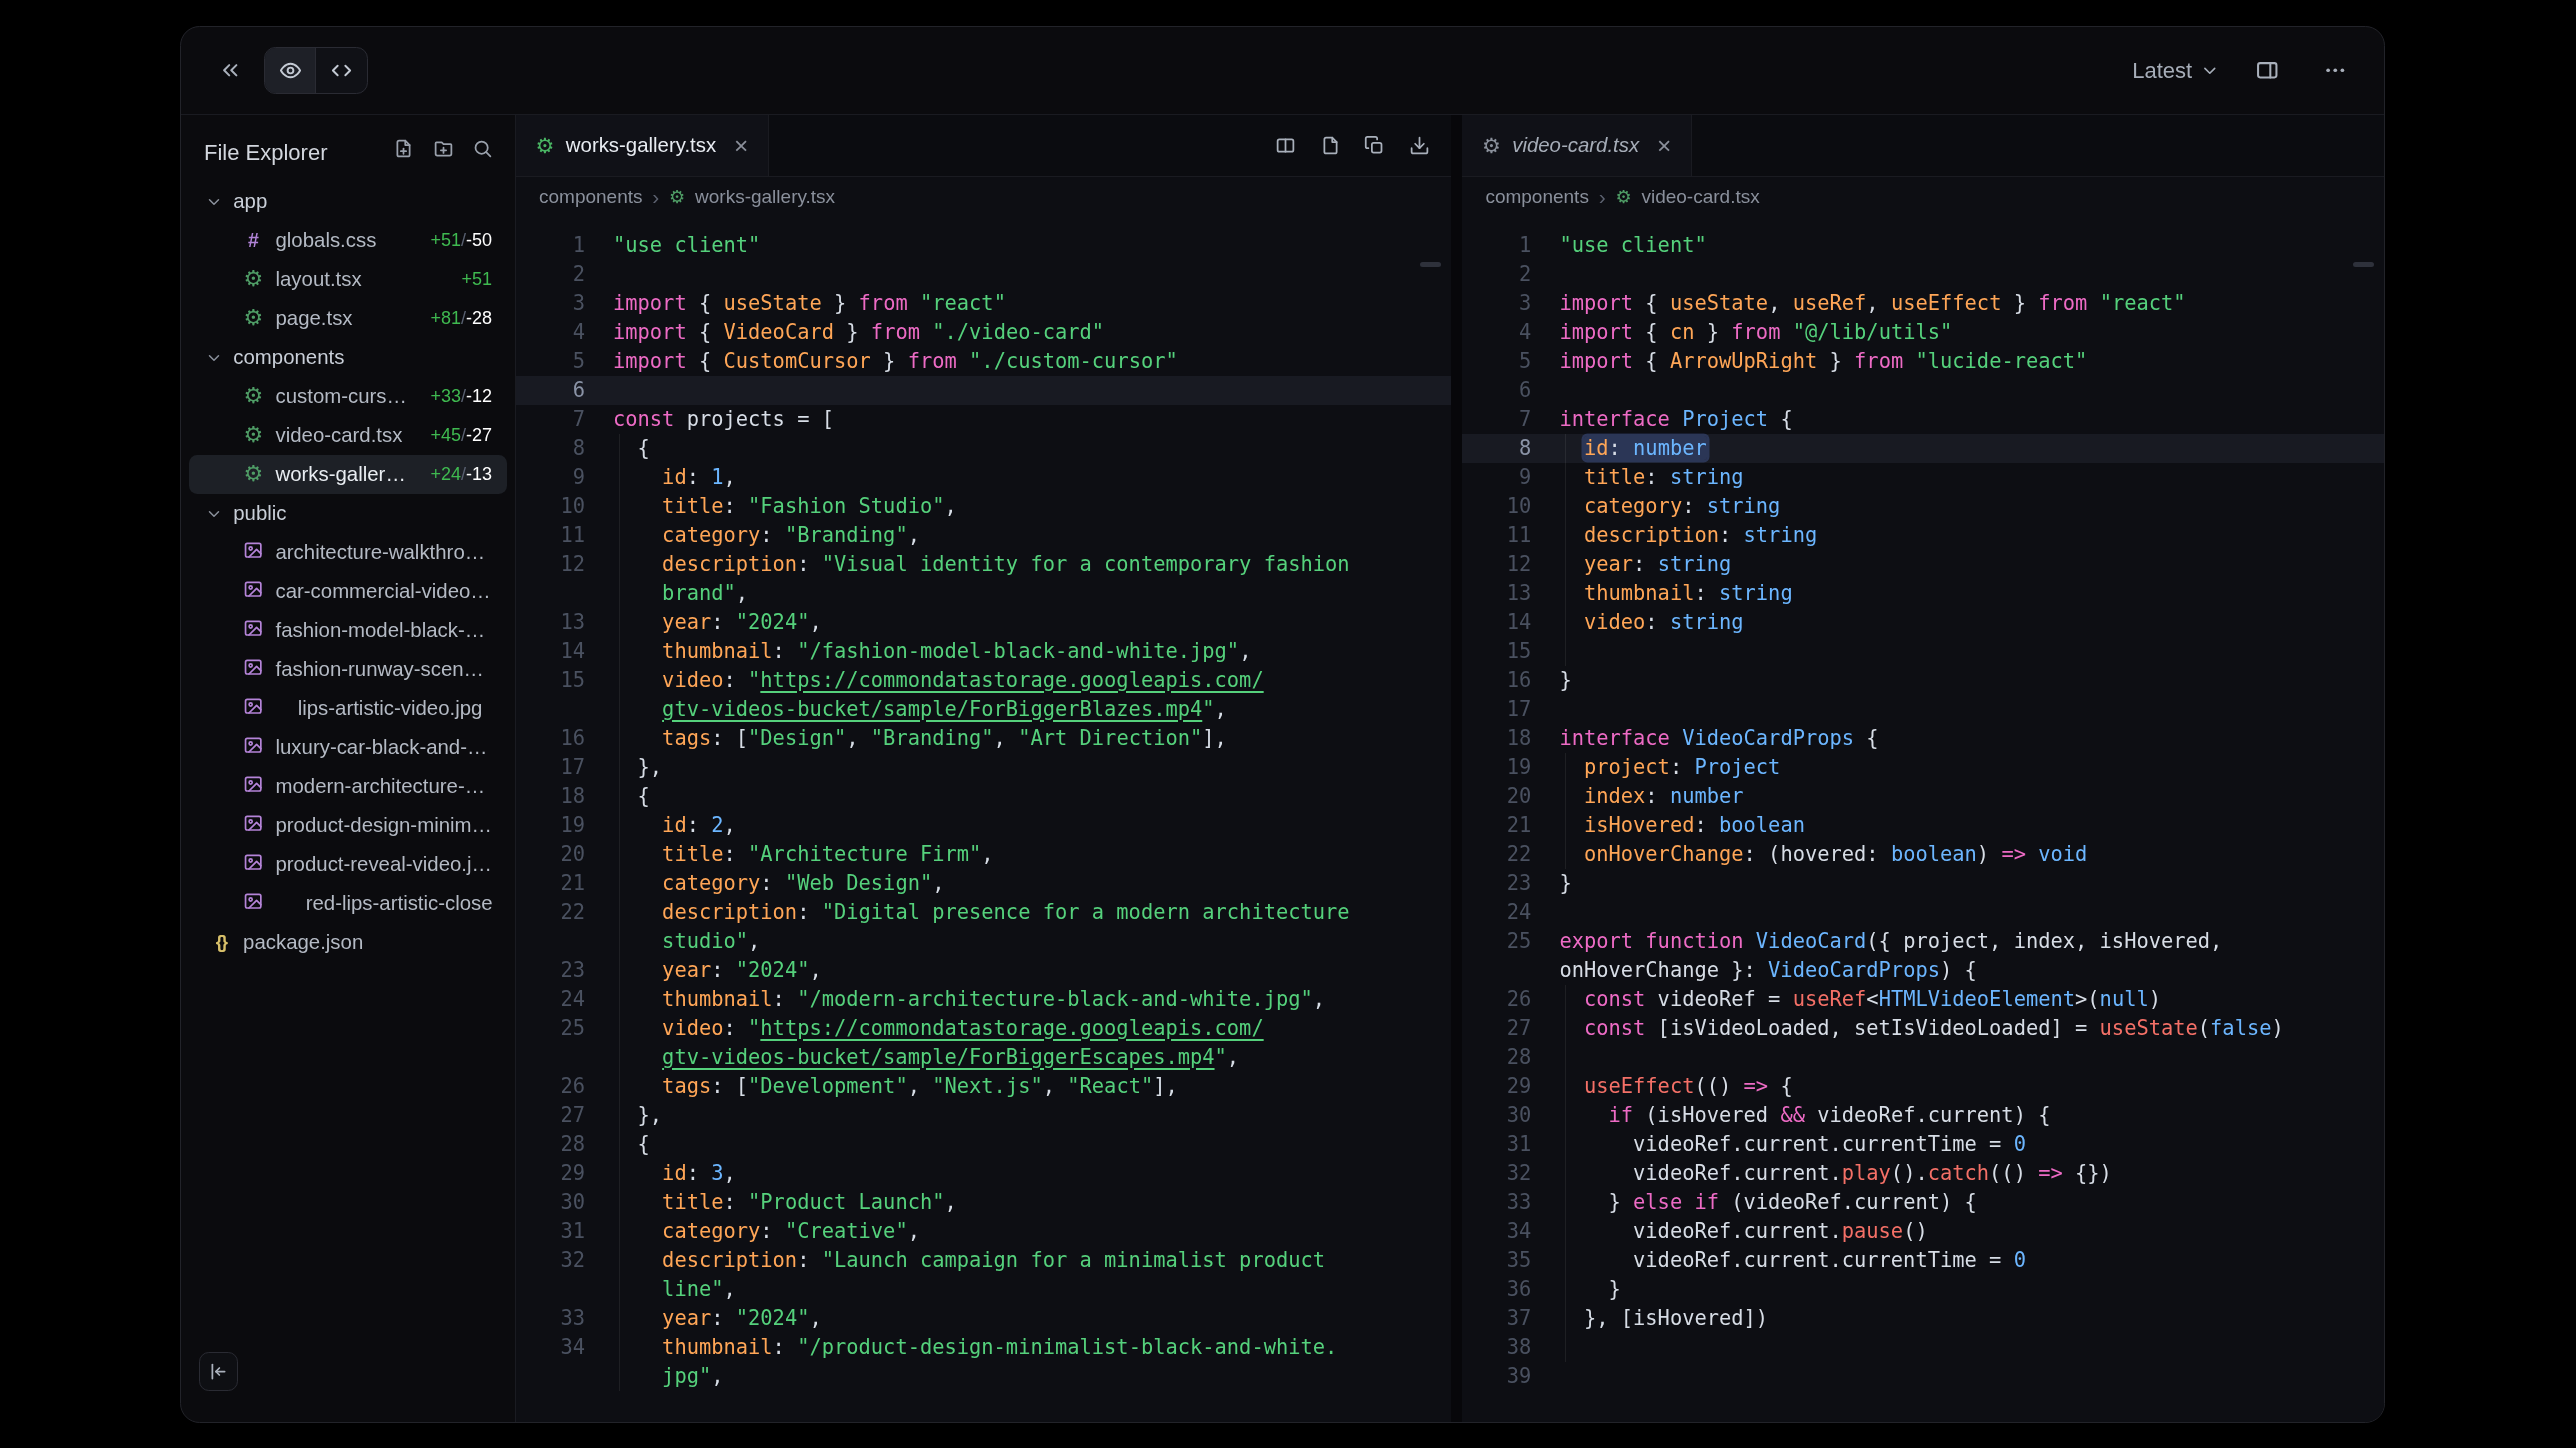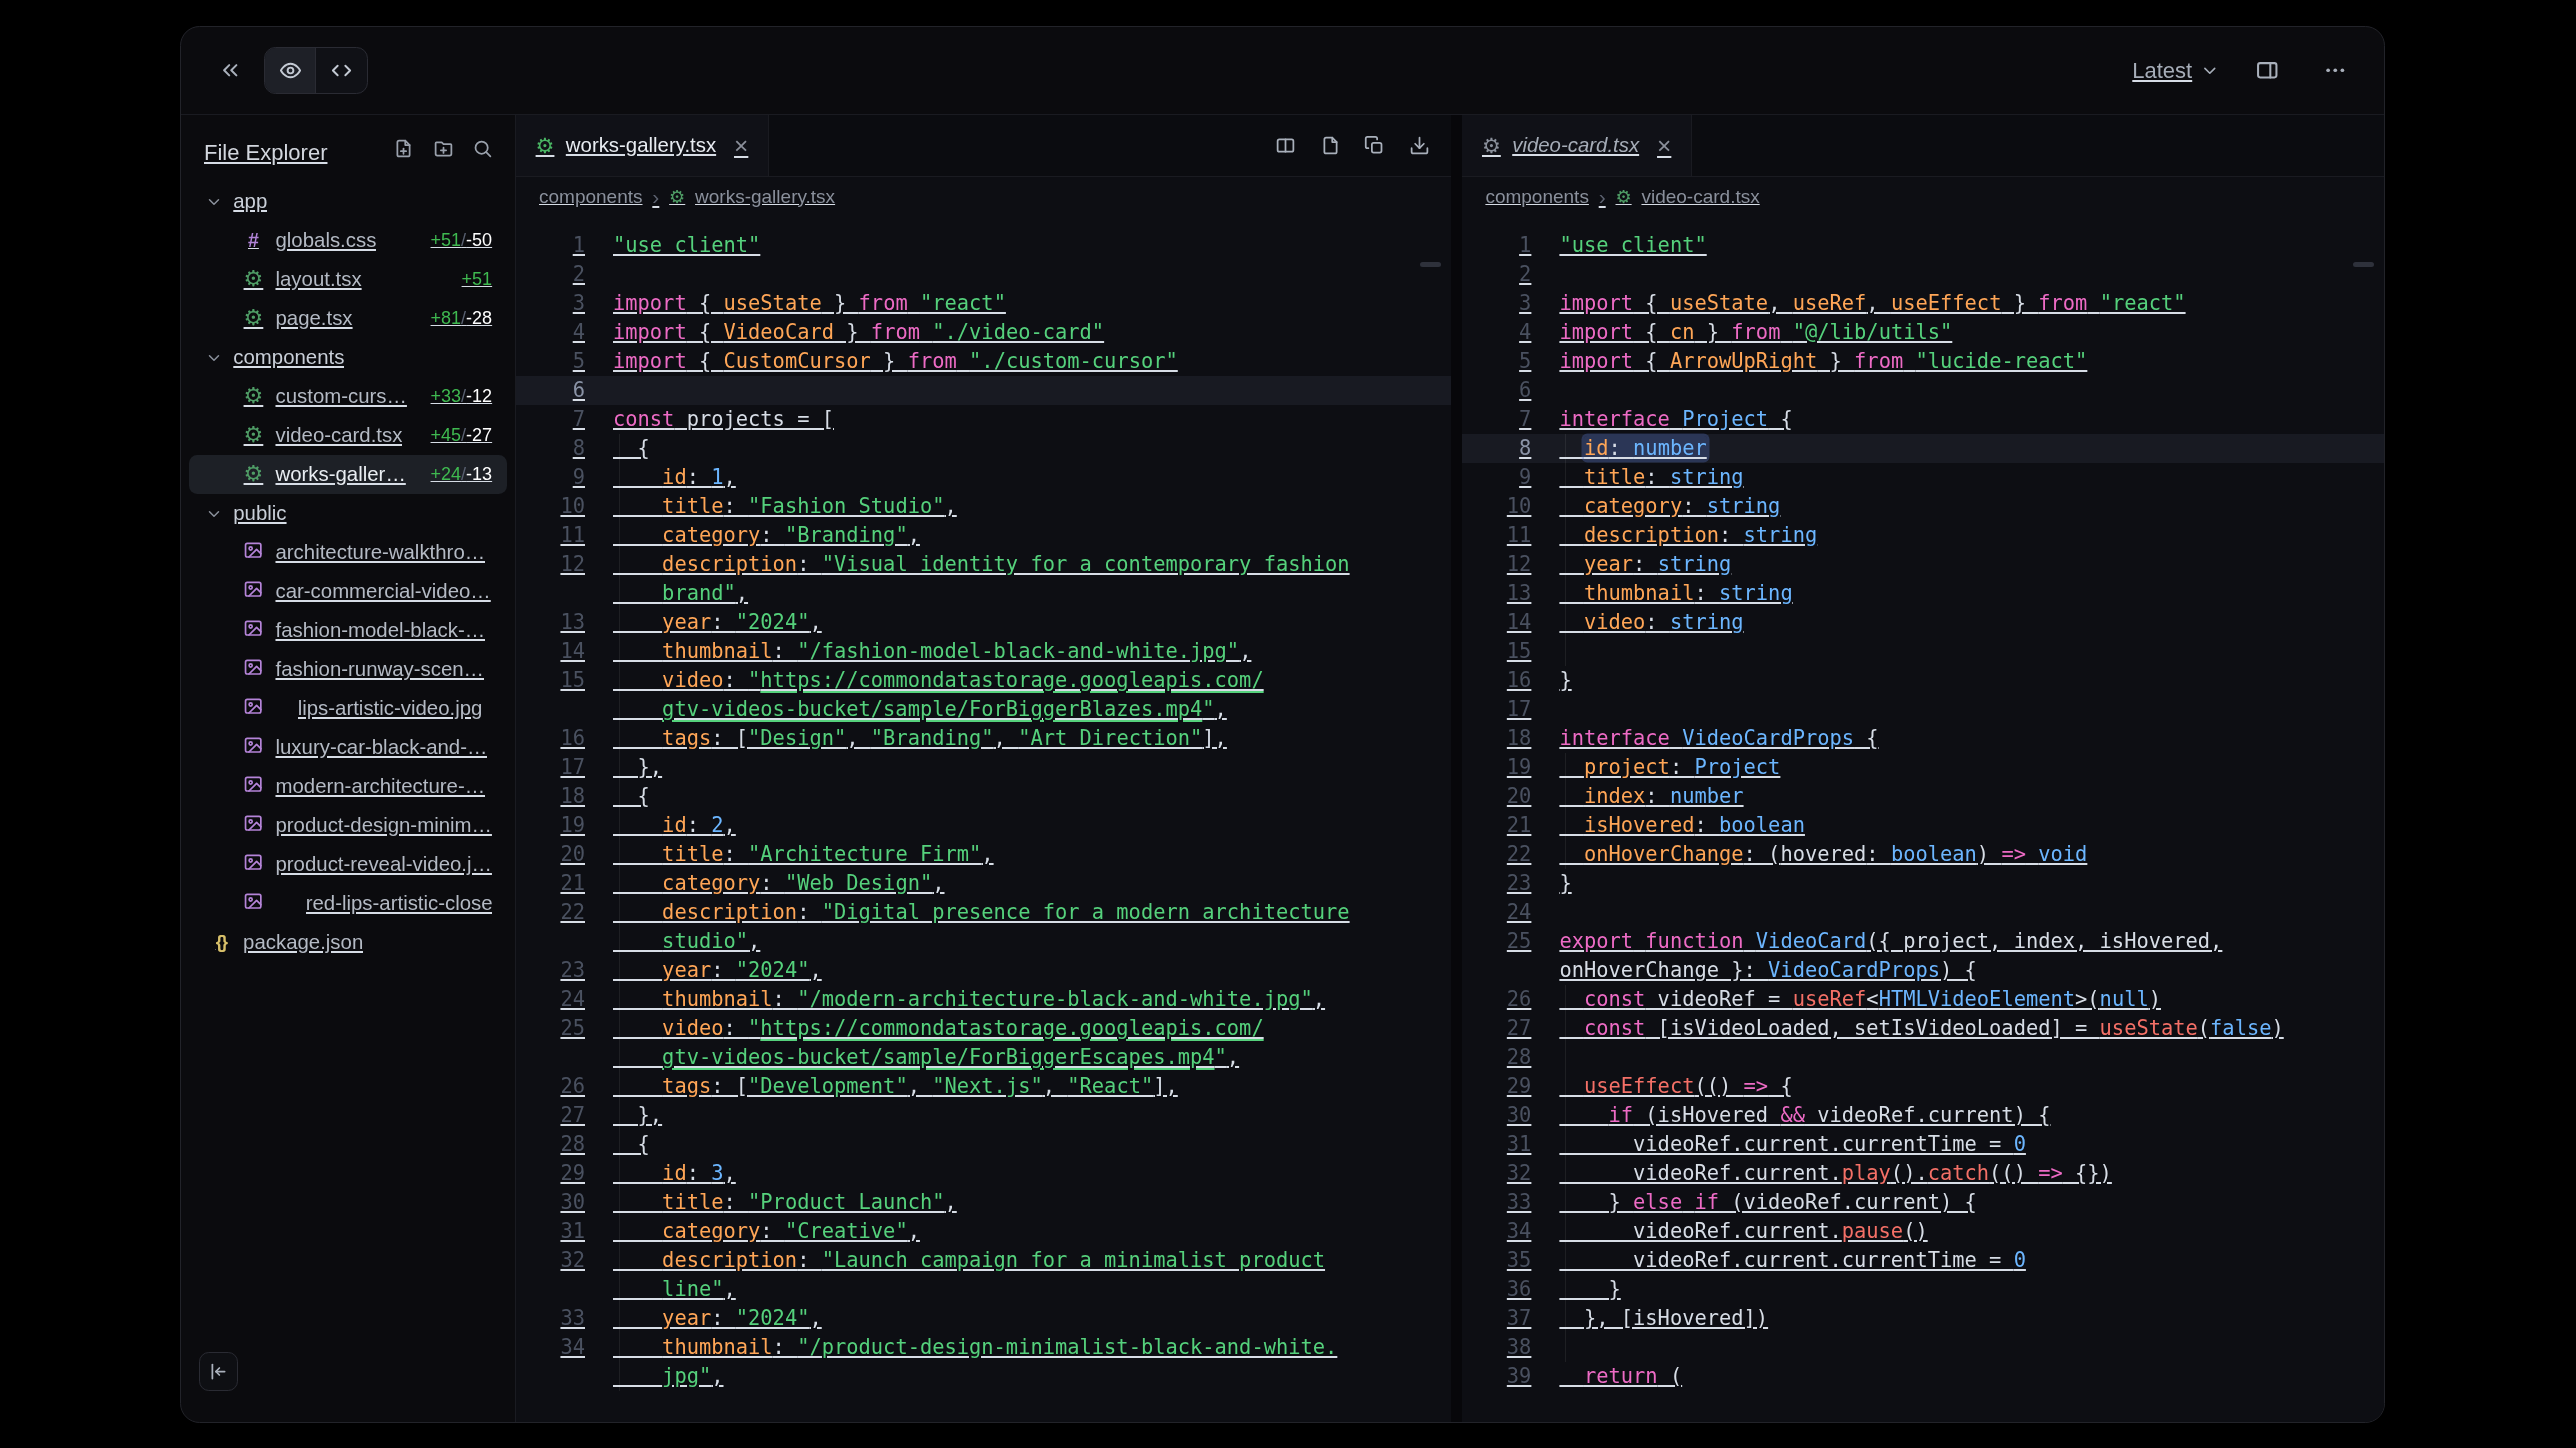--- a/index.html
+++ b/index.html
@@ -5,21 +5,21 @@
   * { box-sizing: border-box; }
   html,body { margin:0; padding:0; }
   body {
     width:2576px; height:1449px; background:#000;
     font-family:"Liberation Sans", sans-serif;
     position:relative; overflow:hidden; color:#d7dde6;
   }
   .window {
     position:absolute; left:180px; top:26px; width:2205px; height:1397px;
     background:#0b0b0e; border:0.8px solid #222329; border-radius:19.6px;
-    overflow:hidden; display:flex; flex-direction:column;text-decoration:underline;
+    overflow:hidden; display:flex; flex-direction:column;
   }
   
   .toolbar { height:88px; flex:none; display:flex; align-items:center;
     justify-content:space-between; padding:0 28px; border-bottom:0.8px solid #1a1b21; }
   .toolbar-left { display:flex; align-items:center; gap:13px; }
   .icon-btn { width:42px; height:42px; display:flex; align-items:center; justify-content:center;
     color:#a9b0bb; border-radius:9.8px; }
   .icon-btn svg { width:24.5px; height:24.5px; }
   .seg { display:flex; align-items:center; border:0.8px solid #2a2b33; border-radius:11.4px;
     overflow:hidden; height:47px; background:#101116; }
@@ -471,21 +471,21 @@
             <div class="row"><div class="guide"></div><div class="ln">29</div><div class="txt"><span class="tok-i">  </span><span class="tok-f">useEffect</span><span class="tok-i">(() </span><span class="tok-k">=&gt;</span><span class="tok-i"> {</span></div></div>
             <div class="row"><div class="guide"></div><div class="ln">30</div><div class="txt"><span class="tok-i">    </span><span class="tok-k">if</span><span class="tok-i"> (isHovered </span><span class="tok-k">&amp;&amp;</span><span class="tok-i"> videoRef.current) {</span></div></div>
             <div class="row"><div class="guide"></div><div class="ln">31</div><div class="txt"><span class="tok-i">      videoRef.current.currentTime = </span><span class="tok-n">0</span></div></div>
             <div class="row"><div class="guide"></div><div class="ln">32</div><div class="txt"><span class="tok-i">      videoRef.current.</span><span class="tok-f">play</span><span class="tok-i">().</span><span class="tok-f">catch</span><span class="tok-i">(() </span><span class="tok-k">=&gt;</span><span class="tok-i"> {})</span></div></div>
             <div class="row"><div class="guide"></div><div class="ln">33</div><div class="txt"><span class="tok-i">    } </span><span class="tok-k">else</span><span class="tok-i"> </span><span class="tok-k">if</span><span class="tok-i"> (videoRef.current) {</span></div></div>
             <div class="row"><div class="guide"></div><div class="ln">34</div><div class="txt"><span class="tok-i">      videoRef.current.</span><span class="tok-f">pause</span><span class="tok-i">()</span></div></div>
             <div class="row"><div class="guide"></div><div class="ln">35</div><div class="txt"><span class="tok-i">      videoRef.current.currentTime = </span><span class="tok-n">0</span></div></div>
             <div class="row"><div class="guide"></div><div class="ln">36</div><div class="txt"><span class="tok-i">    }</span></div></div>
             <div class="row"><div class="guide"></div><div class="ln">37</div><div class="txt"><span class="tok-i">  }, [isHovered])</span></div></div>
             <div class="row"><div class="guide"></div><div class="ln">38</div><div class="txt"></div></div>
-            <div class="row"><div class="ln">39</div><div class="txt"><span class="tok-i">  </span><span class="tok-k">return</span><span class="tok-i"> (</span></div></div>
+            <div class="row"><div class="ln">39</div></div>
           </div>
         <div class="vthumb"></div>
       </section>
     </div>
   </div>
 
   <div class="collapse-btn">
     <svg viewBox="0 0 24 24" fill="none" stroke="currentColor" stroke-width="2" stroke-linecap="round" stroke-linejoin="round">
         <line x1="5" y1="4" x2="5" y2="20"></line>
         <path d="M19 12H9"></path>

